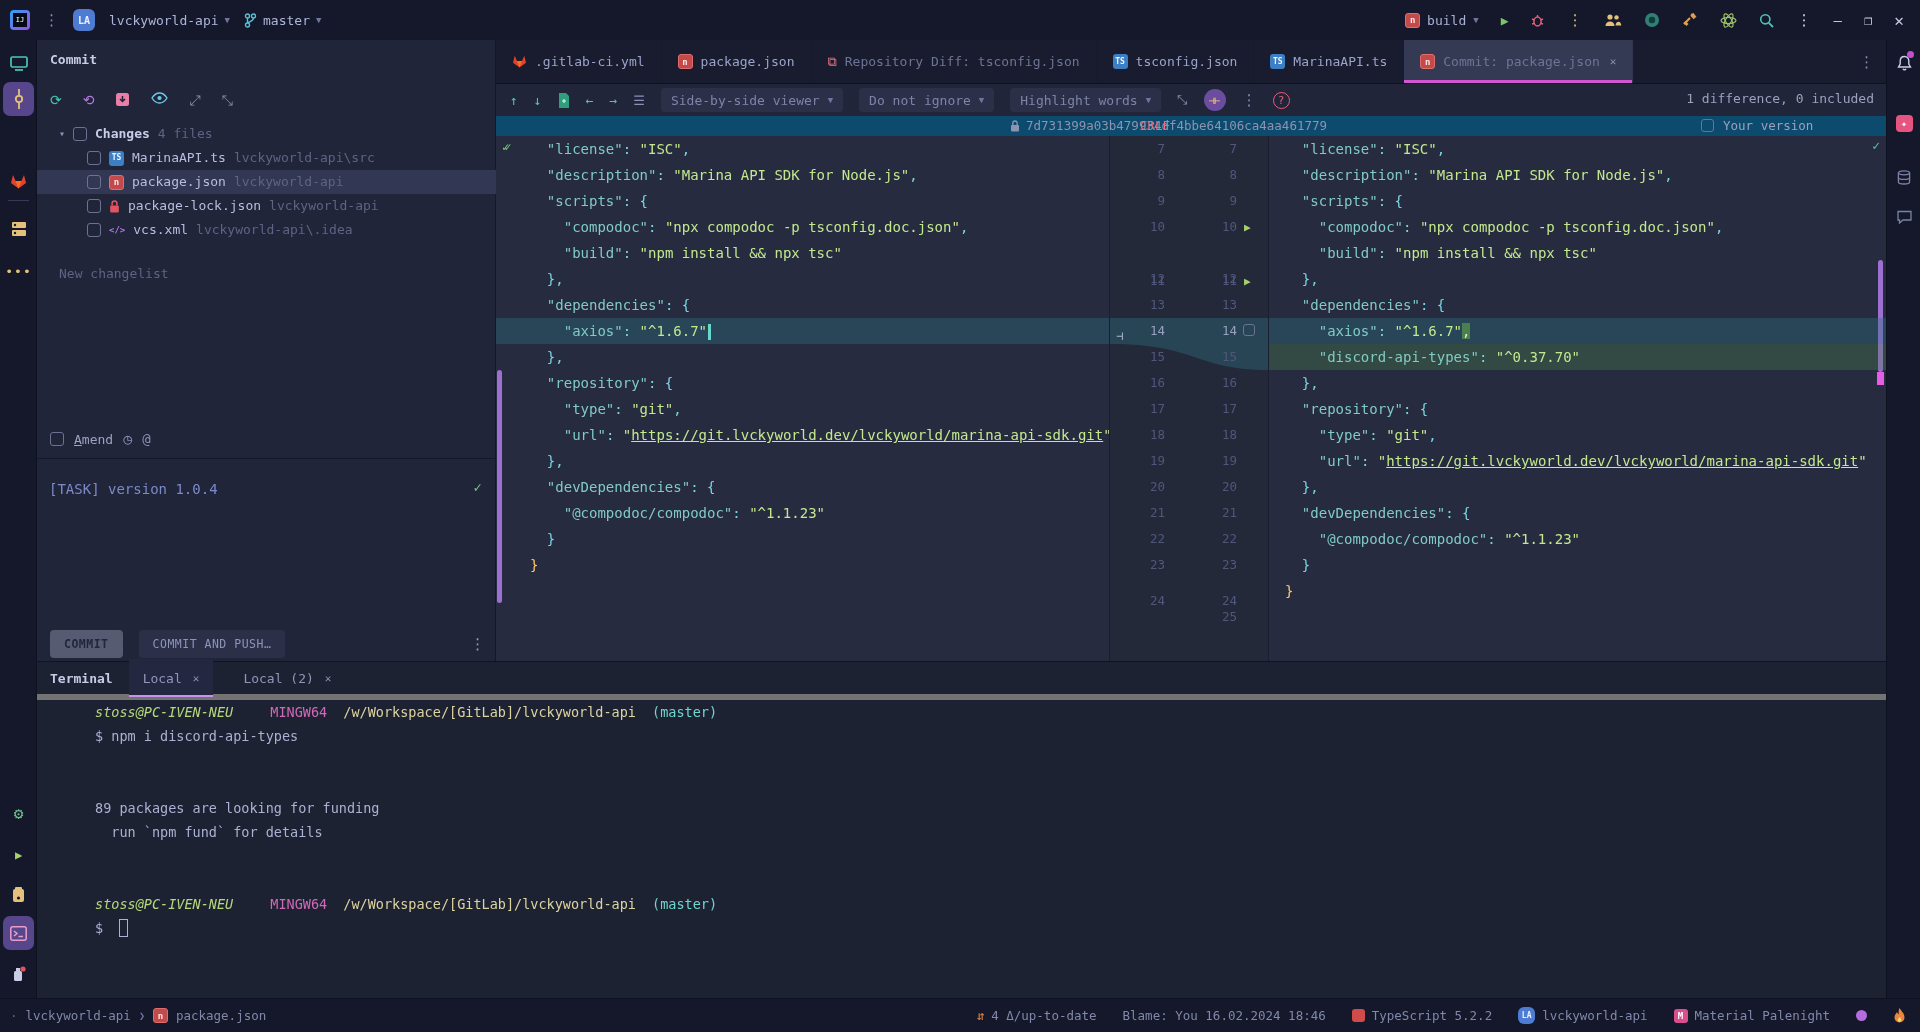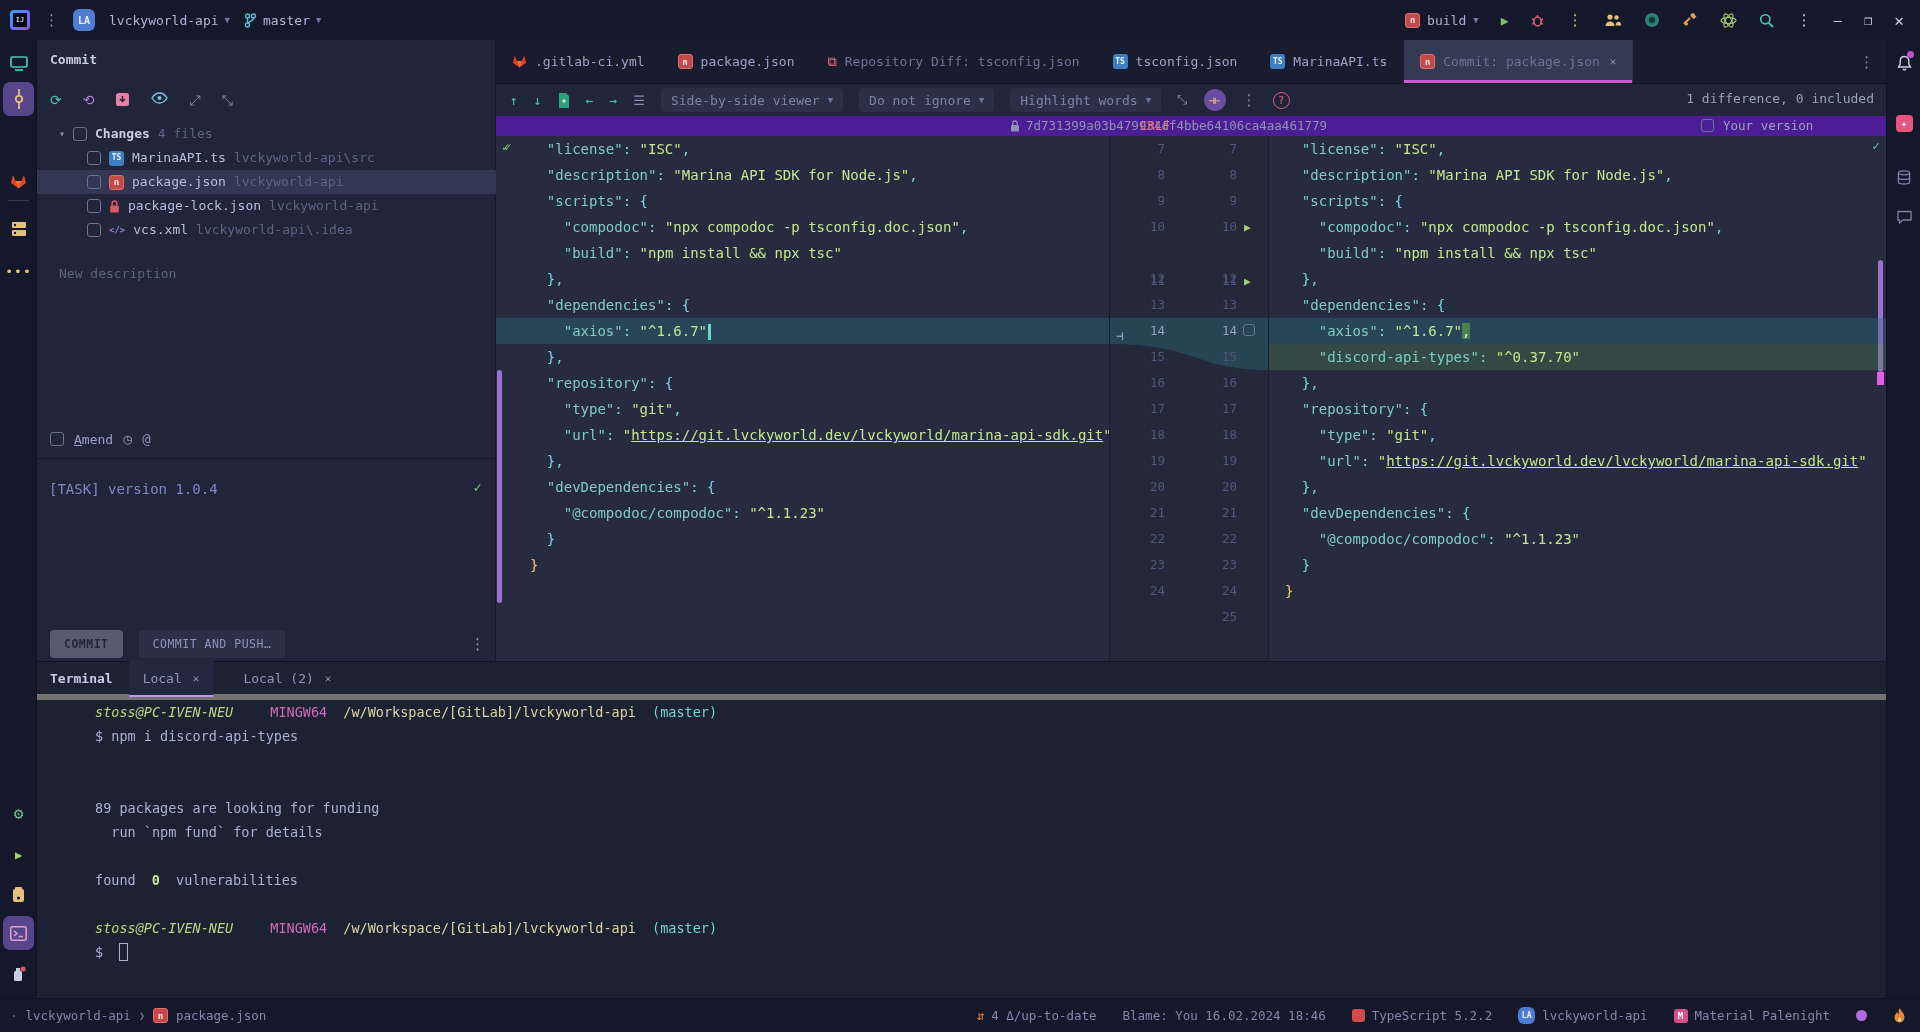--- a/index.html
+++ b/index.html
@@ -1,18 +1,18 @@
 <!DOCTYPE html>
 <html><head>
 <meta charset="utf-8">
 <style>
   * { margin:0; padding:0; box-sizing:border-box; }
   html,body { width:1920px; height:1032px; overflow:hidden; background:#10131f;
     font-family:"DejaVu Sans Mono","Liberation Mono",monospace; }
-  #app { position:relative; width:1920px; height:1032px; background:#4c1d95; }
+  #app { position:relative; width:1920px; height:1032px; background:#0c4a6e; }
 
   
   .titlebar { position:absolute; left:0; top:0; width:1920px; height:40px; background:#14182a;
     display:flex; align-items:center; color:#9aa3c7; font-size:13px; }
   .tb-left { display:flex; align-items:center; gap:14px; padding-left:10px; }
   .ij-logo { width:20px; height:20px; border-radius:4px;
     background:linear-gradient(135deg,#2ea3f2,#9a4df0); display:flex; align-items:center; justify-content:center; }
   .ij-logo i { width:14px; height:14px; background:#050a14; font-style:normal; color:#fff; font-size:7px;
     display:flex; align-items:center; justify-content:center; }
   .kebab { color:#8a92b8; font-size:15px; letter-spacing:0; cursor:default; }
@@ -326,21 +326,21 @@
       <div id="files-list">
           <div class="trow"><span class="cb"></span><span class="badge ts">TS</span><span class="fname">MarinaAPI.ts</span><span class="fpath">lvckyworld-api\src</span></div>
           <div class="trow selected"><span class="cb"></span><span class="badge npm">n</span><span class="fname">package.json</span><span class="fpath">lvckyworld-api</span></div>
           <div class="trow"><span class="cb"></span><svg width="11" height="13" viewBox="0 0 10 12">
               <rect x="1" y="5" width="8" height="6.5" rx="1" fill="#e05561"></rect>
               <path d="M2.8 5V3.2a2.2 2.2 0 0 1 4.4 0V5" fill="none" stroke="#e05561" stroke-width="1.4"></path>
             </svg><span class="fname">package-lock.json</span><span class="fpath">lvckyworld-api</span></div>
           <div class="trow"><span class="cb"></span><span class="xmlic">&lt;/&gt;</span><span class="fname">vcs.xml</span><span class="fpath">lvckyworld-api\.idea</span></div>
         </div>
     </div>
-    <div class="newcl">New description</div>
+    <div class="newcl">New changelist</div>
     <div class="amend-row">
       <span class="cb"></span>
       <span class="lbl"><u>A</u><span>mend</span></span>
       <span class="glyph grayic" style="font-size:15px">◷</span>
       <span class="glyph grayic" style="font-size:14px">@</span>
     </div>
     <div class="msgbox">
       <div class="msgtext">[TASK] version 1.0.4</div>
       <div class="msgcheck">✓</div>
     </div>
@@ -522,21 +522,21 @@
           <span class="ln-r">21</span>
         </div>
         <div class="grow" style="top: 390px;">
           <span class="ln-l">22</span>
           <span class="ln-r">22</span>
         </div>
         <div class="grow" style="top: 416px;">
           <span class="ln-l">23</span>
           <span class="ln-r">23</span>
         </div>
-        <div class="grow" style="top: 442px;">
+        <div class="grow" style="top: 452px;">
           <span class="ln-l">24</span>
           <span class="ln-r">24</span>
         </div>
         <div class="grow" style="top: 468px;">
           <span class="ln-l"></span>
           <span class="ln-r">25</span>
         </div>
       </div>
     <div class="pane right" id="pane-right">
       <span class="insp-ok">✓</span>
@@ -604,21 +604,20 @@
         </div>
     </div>
     <div class="term-body" id="term-body">
         <div class="trow"><span class="tt-g">stoss@PC-IVEN-NEU </span><span class="tt-m">MINGW64 </span><span class="tt-y">/w/Workspace/[GitLab]/lvckyworld-api </span><span class="tt-c">(master)</span></div>
         <div class="trow"><span>$ npm i discord-api-types</span></div>
         <div class="trow">&nbsp;</div>
         <div class="trow">&nbsp;</div>
         <div class="trow"><span>89 packages are looking for funding</span></div>
         <div class="trow"><span>  run `npm fund` for details</span></div>
         <div class="trow">&nbsp;</div>
-        <div class="trow"><span>found </span><span class="tt-B">0</span><span> vulnerabilities</span></div>
         <div class="trow">&nbsp;</div>
         <div class="trow"><span class="tt-g">stoss@PC-IVEN-NEU </span><span class="tt-m">MINGW64 </span><span class="tt-y">/w/Workspace/[GitLab]/lvckyworld-api </span><span class="tt-c">(master)</span></div>
         <div class="trow"><span>$ </span><span class="tcursor"></span></div>
       </div>
   </div>
 
   <div class="statusbar">
     <div class="sb-l">
       <span style="color:#5d6484">·</span>
       <span>lvckyworld-api</span>

